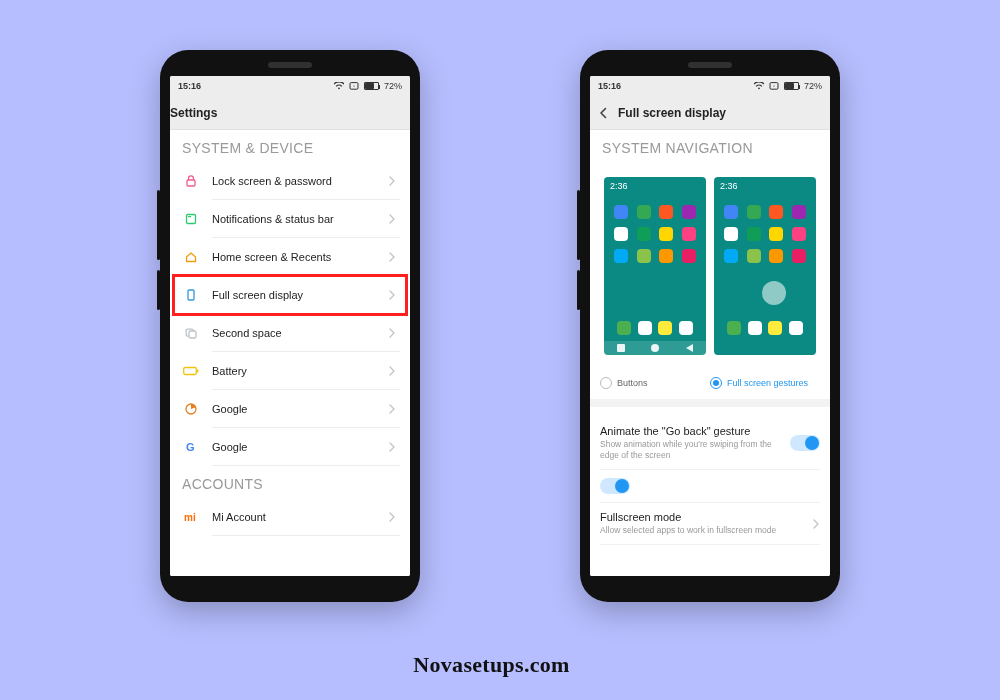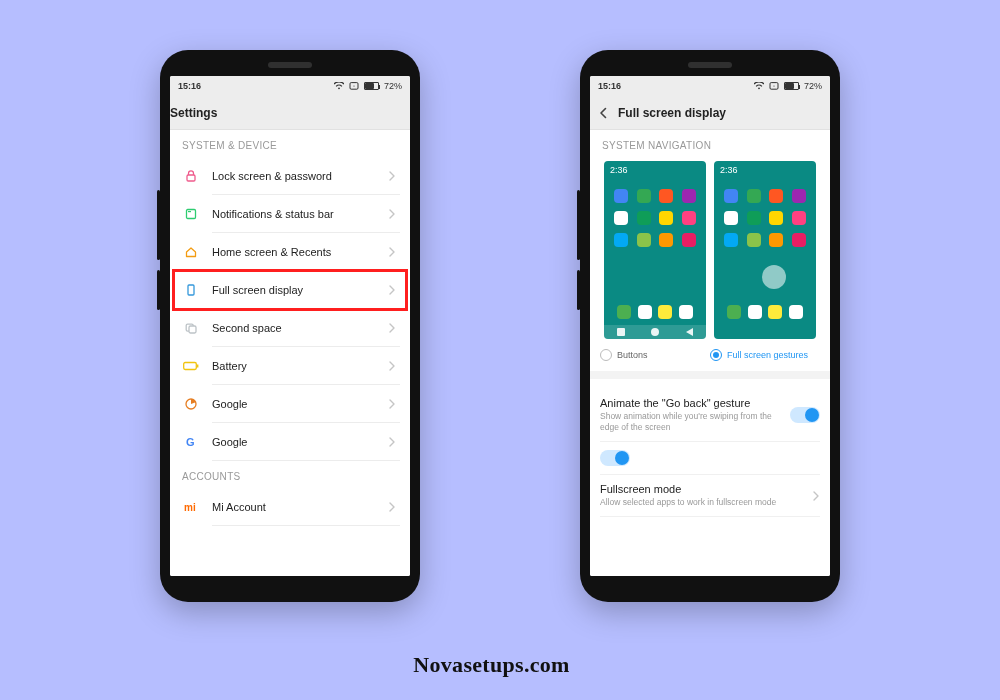--- a/index.html
+++ b/index.html
@@ -16,31 +16,31 @@
   .sb-time{font-weight:600}
   .sb-right{display:flex;align-items:center;gap:5px}
   .sb-right svg{display:block}
   .sb-batt{border:1px solid #333;width:15px;height:8px;border-radius:1px;position:relative;display:flex;align-items:center}
   .sb-batt::after{content:"";position:absolute;right:-2px;top:2px;width:1px;height:4px;background:#333}
   .sb-batt i{display:block;background:#333;height:100%;border-radius:1px}
   
   .titlebar{height:34px;background:#ededed;display:flex;align-items:center;font-size:12px;font-weight:600;color:#222;position:relative;border-bottom:1px solid #e1e1e1}
   .titlebar .back{position:absolute;left:8px;display:flex;align-items:center}
   .content{position:absolute;top:54px;bottom:0;left:0;right:0;overflow:hidden;background:#fff}
-  .section-label{font-size:10px;letter-spacing:.3px;color:#999;padding:10px 12px 6px 12px}
+  .section-label{font-size:14px;letter-spacing:.3px;color:#999;padding:10px 12px 6px 12px}
   .row{height:38px;display:flex;align-items:center;padding:0 10px;position:relative}
   .row .ic{width:22px;display:flex;justify-content:center;align-items:center;flex:0 0 22px}
   .row .lbl{flex:1 1 auto;padding-left:10px;font-size:11px;color:#222}
   .row .chev{flex:0 0 12px;color:#c5c5c5;display:flex;align-items:center}
   .row .rule{position:absolute;left:42px;right:10px;bottom:0;height:1px;background:#ececec}
   .highlight{position:absolute;left:2px;right:2px;top:-2px;bottom:-2px;border:3px solid #ff1f1f;pointer-events:none}
   
   .titlebar.left{justify-content:flex-start;padding-left:28px}
   .nav-section{padding:0 10px}
-  .nav-previews{display:flex;gap:8px;margin-top:4px;padding:0 4px}
+  .nav-previews{display:flex;gap:8px;margin-top:15px;padding:0 4px}
   .hs{width:100px;height:178px;border-radius:4px;background:#0a8a83;position:relative;overflow:hidden;flex:1 1 0}
   .hs .bar{position:absolute;top:4px;left:6px;font-size:9px;color:#fff;font-weight:500}
   .hs .iconsgrid{position:absolute;top:28px;left:0;right:0;display:grid;grid-template-columns:repeat(4,1fr);gap:8px;padding:0 10px}
   .hs .iconsgrid > div{width:14px;height:14px;border-radius:4px;background:rgba(255,255,255,.9)}
   .hs .iconsgrid > div:nth-child(1){background:#4285f4}
   .hs .iconsgrid > div:nth-child(2){background:#34a853}
   .hs .iconsgrid > div:nth-child(3){background:#ff5722}
   .hs .iconsgrid > div:nth-child(4){background:#9c27b0}
   .hs .iconsgrid > div:nth-child(5){background:#fff}
   .hs .iconsgrid > div:nth-child(6){background:#0f9d58}
@@ -53,21 +53,21 @@
   .hs .dock{position:absolute;bottom:20px;left:0;right:0;display:flex;justify-content:space-around;padding:0 10px}
   .hs .dock div{width:14px;height:14px;border-radius:4px;background:#fff}
   .hs .dock div:nth-child(1){background:#4caf50}
   .hs .dock div:nth-child(3){background:#ffeb3b}
   .hs.nbar .navbar{position:absolute;bottom:0;left:0;right:0;height:14px;background:rgba(255,255,255,.15);display:flex;justify-content:space-around;align-items:center}
   .hs.nbar .navbar span{width:8px;height:8px;background:rgba(255,255,255,.9)}
   .hs.nbar .navbar span.sq{border-radius:1px}
   .hs.nbar .navbar span.ci{border-radius:50%}
   .hs.nbar .navbar span.tr{width:0;height:0;background:transparent;border-top:4px solid transparent;border-bottom:4px solid transparent;border-right:7px solid rgba(255,255,255,.9)}
   .hs.gest .ghint{position:absolute;bottom:50px;right:30px;width:24px;height:24px;border-radius:50%;background:rgba(255,255,255,.55)}
-  .nav-radios{display:flex;margin-top:10px}
+  .nav-radios{display:flex;margin-top:22px}
   .nav-radios .r{flex:1;display:flex;align-items:center;gap:5px;font-size:9px;color:#666}
   .nav-radios .r.sel{color:#2196f3}
   .radio{width:12px;height:12px;border-radius:50%;border:1.5px solid #bbb;display:flex;align-items:center;justify-content:center}
   .r.sel .radio{border-color:#2196f3}
   .r.sel .radio::after{content:"";width:6px;height:6px;border-radius:50%;background:#2196f3}
   .divider{height:8px;background:#f3f3f3;margin:10px -10px}
   .opt{padding:8px 0;border-bottom:1px solid #f0f0f0;display:flex;align-items:center;gap:8px}
   .opt .txt{flex:1}
   .opt .ttl{font-size:11px;color:#222;margin-bottom:2px}
   .opt .sub{font-size:8.5px;color:#999;line-height:1.3}

